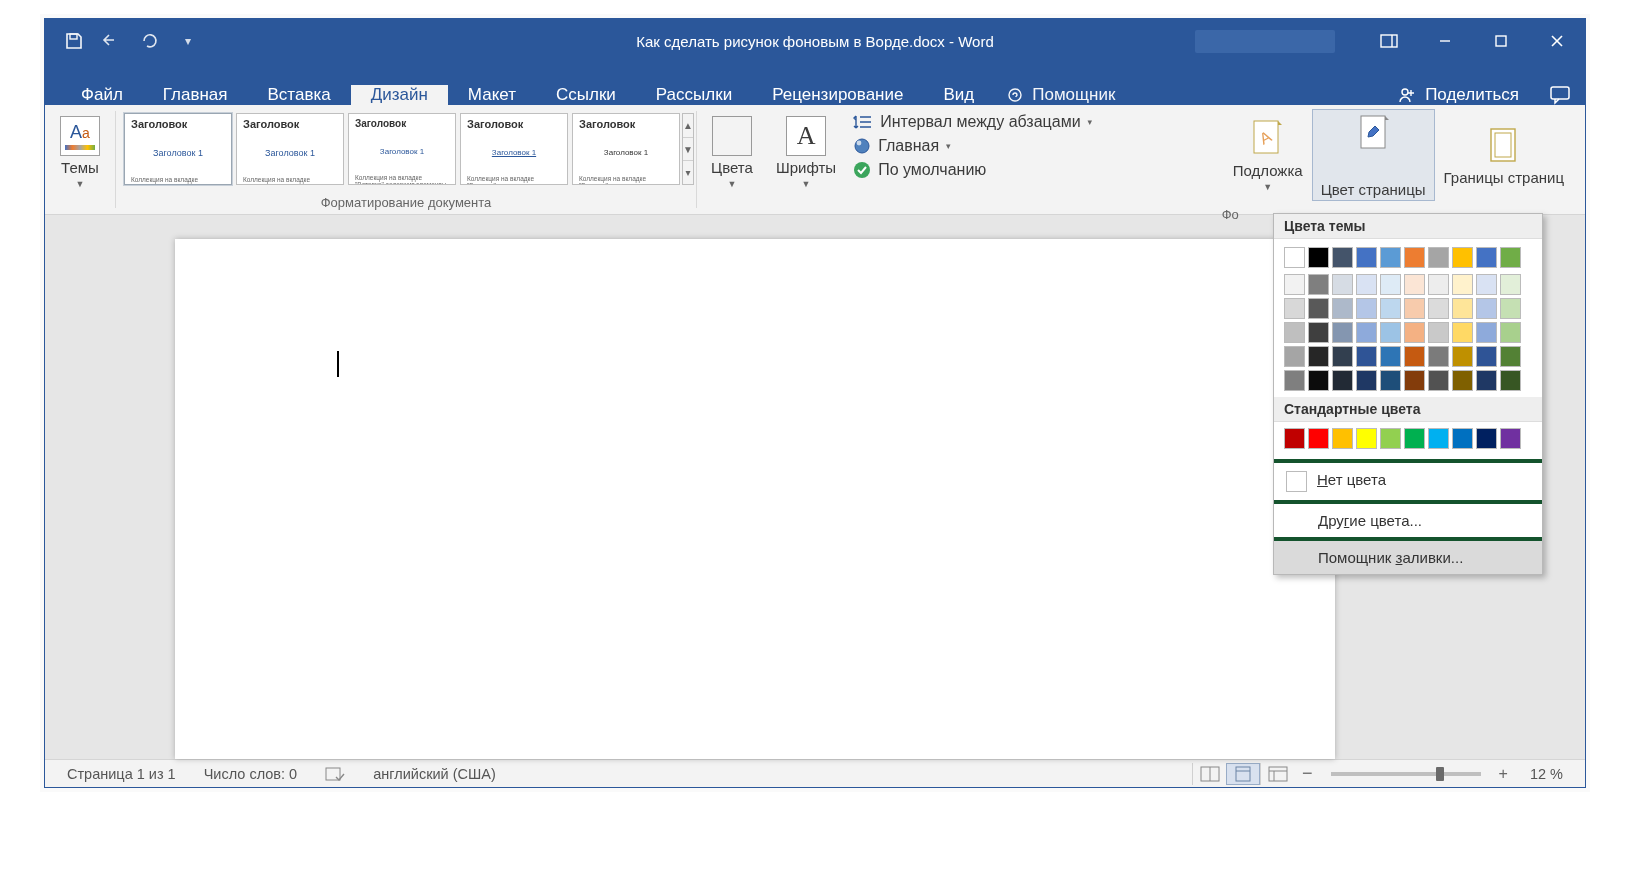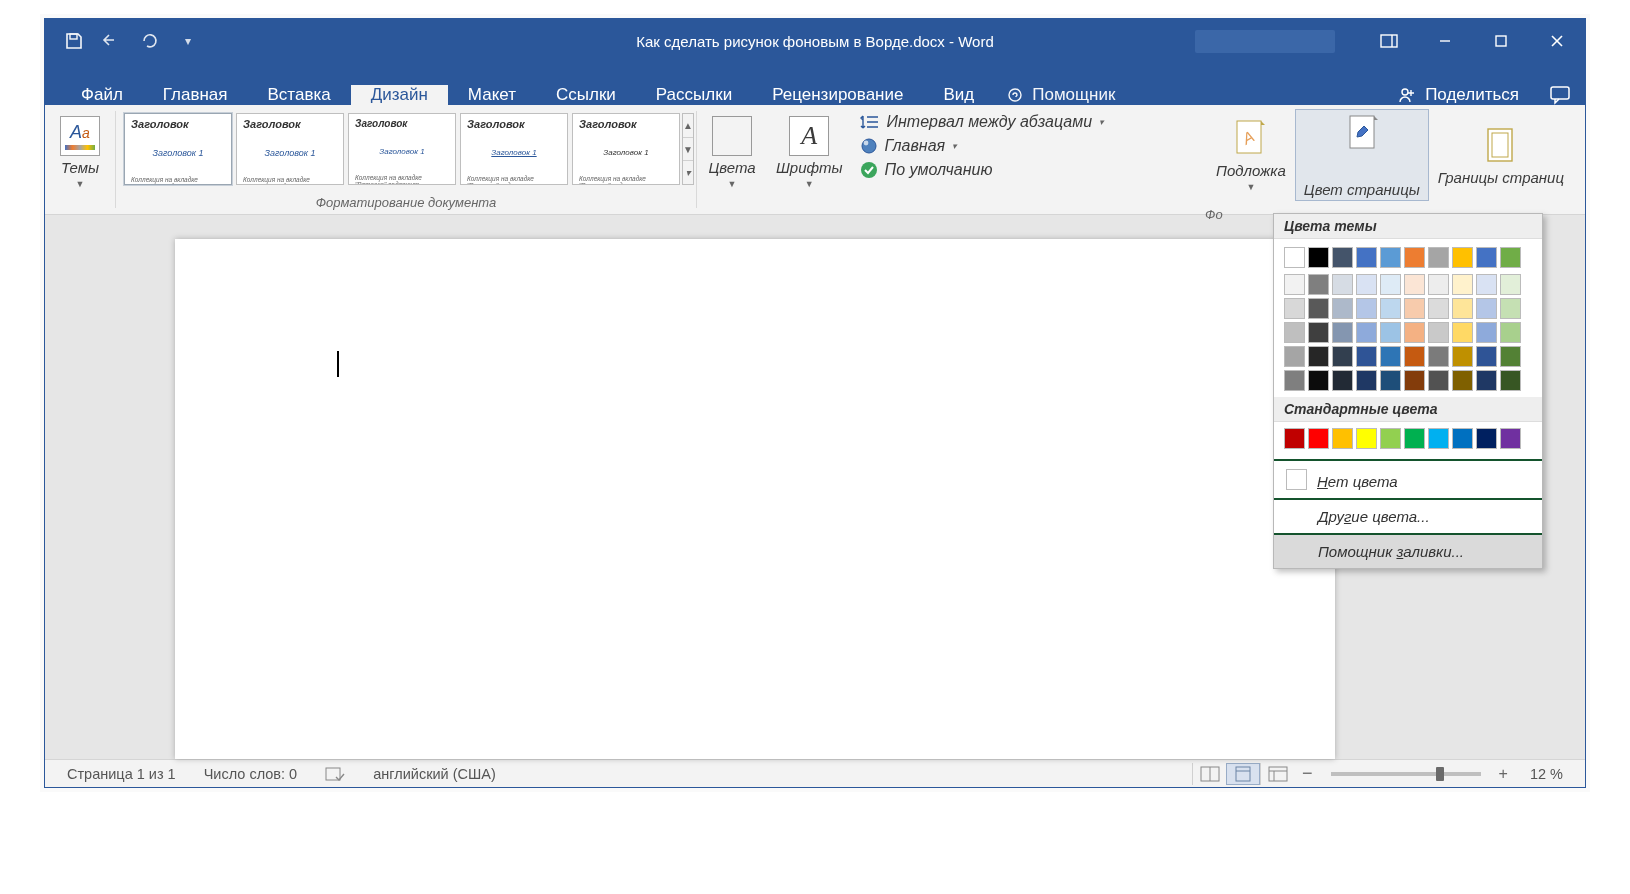--- a/index.html
+++ b/index.html
@@ -21,21 +21,21 @@
 
 .tabs { height: 42px; background: #2b579a; display: flex; align-items: flex-end; color: #fff; padding-left: 16px; }
 .tab { padding: 0 20px; display: flex; align-items: center; font-size: 17px; cursor: default; }
 .tab.active { background: #f3f3f3; color: #2b579a; }
 .tab-spacer { flex: 1; }
 .tell-me { display: flex; align-items: center; gap: 8px; padding: 0 12px; font-size: 17px; opacity: .95; }
 .share { display: flex; align-items: center; gap: 8px; padding: 0 16px; font-size: 17px; }
 .comments-btn { width: 50px; display: flex; align-items: center; justify-content: center; }
 
 
-.ribbon { height: 110px; background: #f3f3f3; border-bottom: 1px solid #d5d5d5; display: flex; position: relative; font-style: italic; }
+.ribbon { height: 110px; background: #f3f3f3; border-bottom: 1px solid #d5d5d5; display: flex; position: relative; }
 .ribbon-group { display: flex; flex-direction: column; }
 .ribbon-group .controls { flex: 1; display: flex; align-items: flex-start; padding: 4px 8px; }
 .ribbon-group .label { font-size: 13px; color: #666; text-align: center; padding: 2px 0 4px; }
 .vsep { width: 1px; background: #d9d9d9; margin: 6px 0; }
 
 .big-btn { display: flex; flex-direction: column; align-items: center; justify-content: center; padding: 4px 8px 2px; gap: 3px; font-size: 15px; color: #3b3b3b; text-align: center; min-width: 70px; height: 92px; border: 1px solid transparent; }
 .big-btn.twoline { line-height: 1.15; }
 .big-btn .big-icon { width: 40px; height: 40px; display: flex; align-items: center; justify-content: center; }
 .big-btn.selected { background: #e1e6ec; border: 1px solid #a7b8cf; }
 
@@ -58,21 +58,21 @@
 .mini-list { display:flex; flex-direction:column; gap:2px; font-size:16px; color:#3b3b3b; padding-top:6px; padding-left:4px; }
 .mini-list .row { display:flex; align-items:center; gap:7px; padding:2px 4px; }
 
 
 .dropdown { position: absolute; top: 108px; right: 42px; width: 270px; background: #fff; border: 1px solid #b8b8b8; box-shadow: 3px 3px 6px rgba(0,0,0,.25); z-index: 10; font-size: 15px; color: #333; }
 .dropdown .section-label { background: #eee; padding: 4px 10px; font-weight: 600; font-size: 14px; border-bottom: 1px solid #ddd; }
 .dropdown .color-grid { display: grid; grid-template-columns: repeat(10, 21px); gap: 3px; padding: 8px 10px 6px; }
 .dropdown .color-grid.tall { grid-template-rows: repeat(5, 21px); gap: 3px 3px; }
 .swatch { width: 21px; height: 21px; border: 1px solid #bbb; }
 .dropdown .std-row { display: grid; grid-template-columns: repeat(10, 21px); gap: 3px; padding: 6px 10px 10px; }
-.dropdown .menu-row { padding: 8px 12px; display:flex; align-items:flex-end; gap:10px; border-top: 2px solid #14532d; }
+.dropdown .menu-row { padding: 8px 12px; display:flex; align-items:flex-start; gap:10px; border-top: 4px solid #14532d; }
 .dropdown .menu-row.hover { background: #dadada; }
 .u { text-decoration: underline; text-decoration-thickness:1px; }
 
 
 .doc-area { flex: 1; background: #e6e6e6; display:flex; padding: 24px 0 0 130px; }
 .page { width: 1160px; height: 520px; background: #fff; box-shadow: 0 0 6px rgba(0,0,0,.25); position:relative; }
 .cursor { position:absolute; top:112px; left:162px; width:1.5px; height:26px; background:#000; }
 
 
 .statusbar { height: 28px; background: #f3f3f3; border-top: 1px solid #d5d5d5; display:flex; align-items:center; font-size:14.5px; color:#555; padding:0 8px; }

